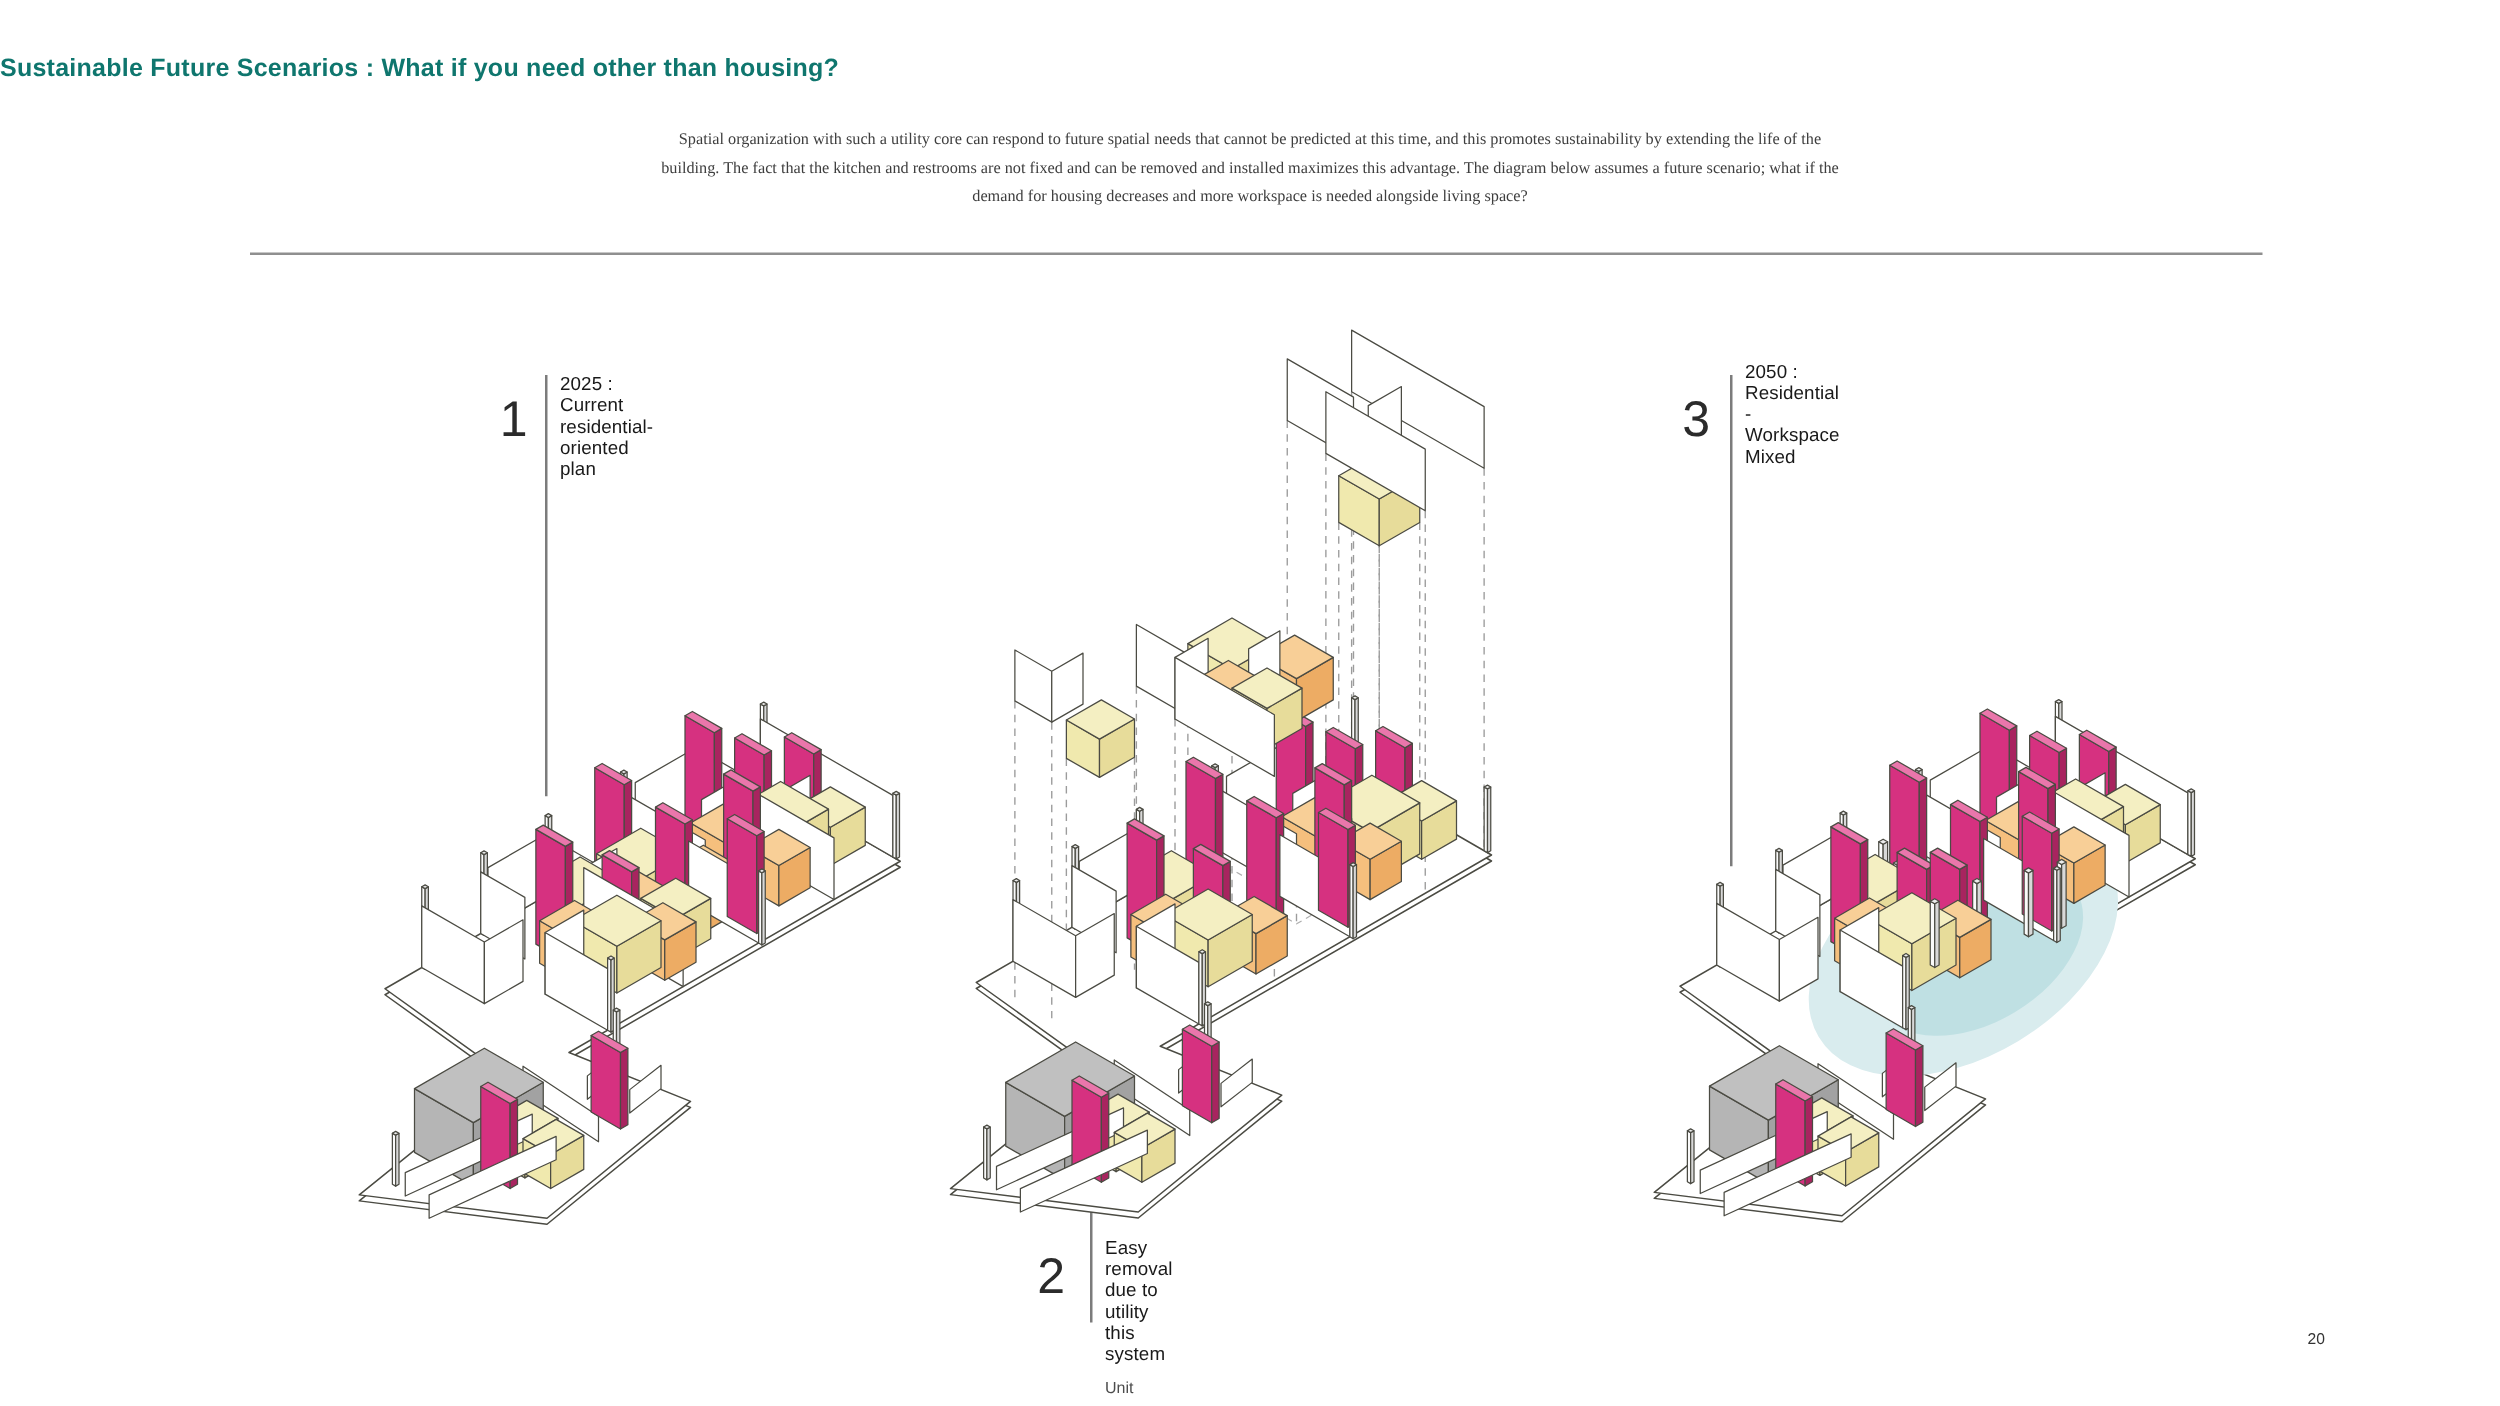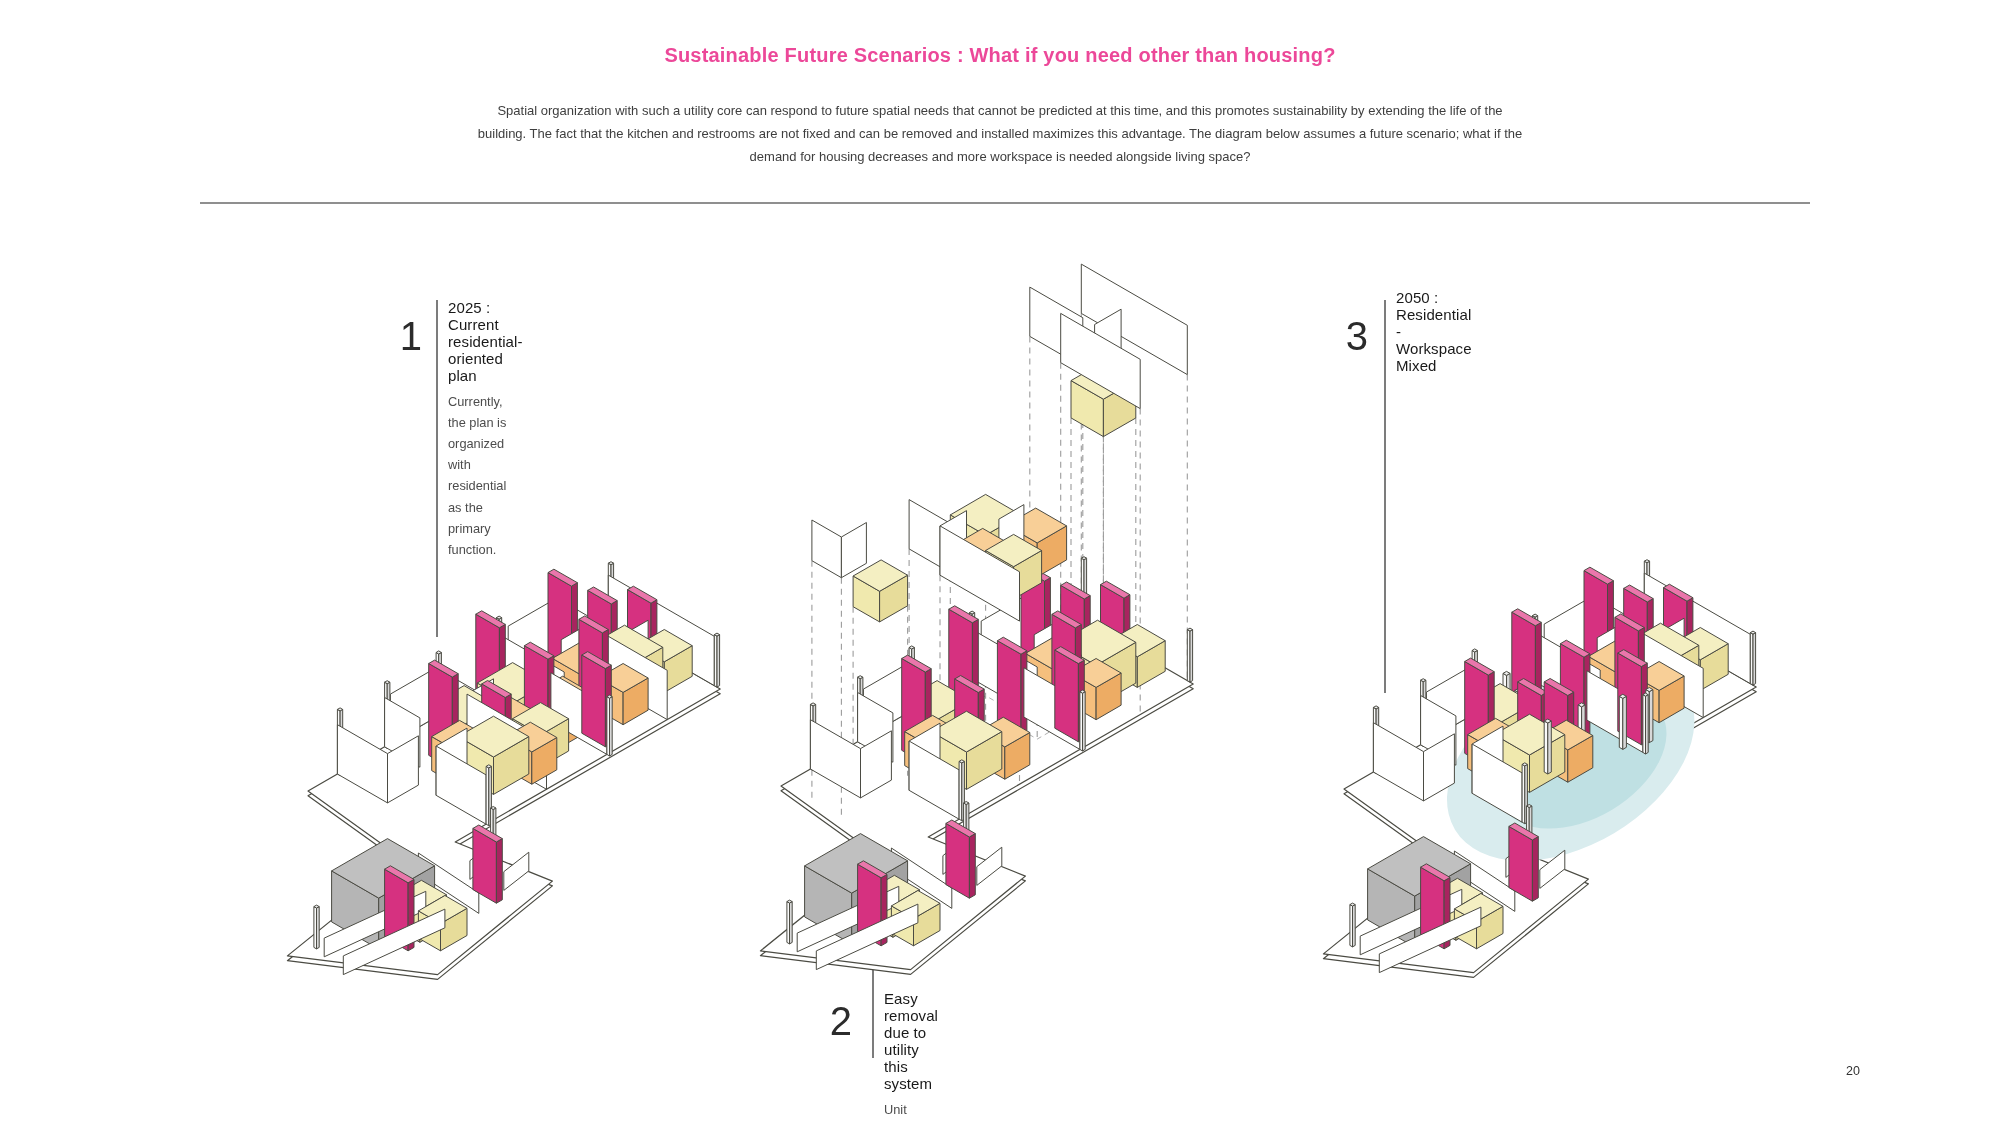--- a/index.html
+++ b/index.html
@@ -3,27 +3,28 @@
 <meta charset="utf-8">
 <style>
   html,body{margin:0;padding:0;}
   body{
     width:2000px;height:1125px;position:relative;overflow:hidden;
     background:#ffffff;
     font-family:"Liberation Sans","DejaVu Sans",sans-serif;
     -webkit-font-smoothing:antialiased;
   }
   .title{
-    position:absolute;top:44px;left:0;width:2000px;text-align:center;
-    font-size:20px;font-weight:bold;color:#ec4899;letter-spacing:.2px;
+    position:absolute;top:44px;left:0;width:2000px;
+    font-size:20px;font-weight:bold;color:#0f766e;letter-spacing:.2px;
   }
   .intro{
     position:absolute;top:99px;left:50%;transform:translateX(-50%);
     width:1160px;text-align:center;font-size:13px;line-height:23px;color:#3e3e3e;
     white-space:pre-line;
+    font-family:Liberation Serif, serif;
   }
   .divider{
     position:absolute;top:202px;left:200px;width:1610px;height:0;
     border-top:2px solid #8f8f8f;
   }
   .anno{position:absolute;}
   .anno-num{
     position:absolute;font-size:40px;font-weight:400;color:#2b2b2b;line-height:1;
     width:44px;text-align:right;
   }
@@ -43,22 +44,20 @@
 <div class="intro">Spatial organization with such a utility core can respond to future spatial needs that cannot be predicted at this time, and this promotes sustainability by extending the life of the
 building. The fact that the kitchen and restrooms are not fixed and can be removed and installed maximizes this advantage. The diagram below assumes a future scenario; what if the
 demand for housing decreases and more workspace is needed alongside living space?</div>
 <div class="divider"></div>
 
 <div class="anno">
   <div class="anno-num" style="left:378px;top:316px;">1</div>
   <div class="anno-rule" style="left:436px;top:300px;height:337px;"></div>
   <div class="anno-text" style="left:448px;top:299px;">
     <div class="anno-title">2025 : Current residential-oriented plan</div>
-    <div class="anno-body">Currently, the plan is organized with
-residential as the primary function.</div>
   </div>
 </div>
 
 <div class="anno">
   <div class="anno-num" style="left:808px;top:1001px;">2</div>
   <div class="anno-rule" style="left:872px;top:937px;height:121px;"></div>
   <div class="anno-text" style="left:884px;top:990px;">
     <div class="anno-title">Easy removal due to utility this system</div>
     <div class="anno-body">Unit baths, kitchens, and non-load-bearing walls
 are easily removed for additional space needs.</div>

